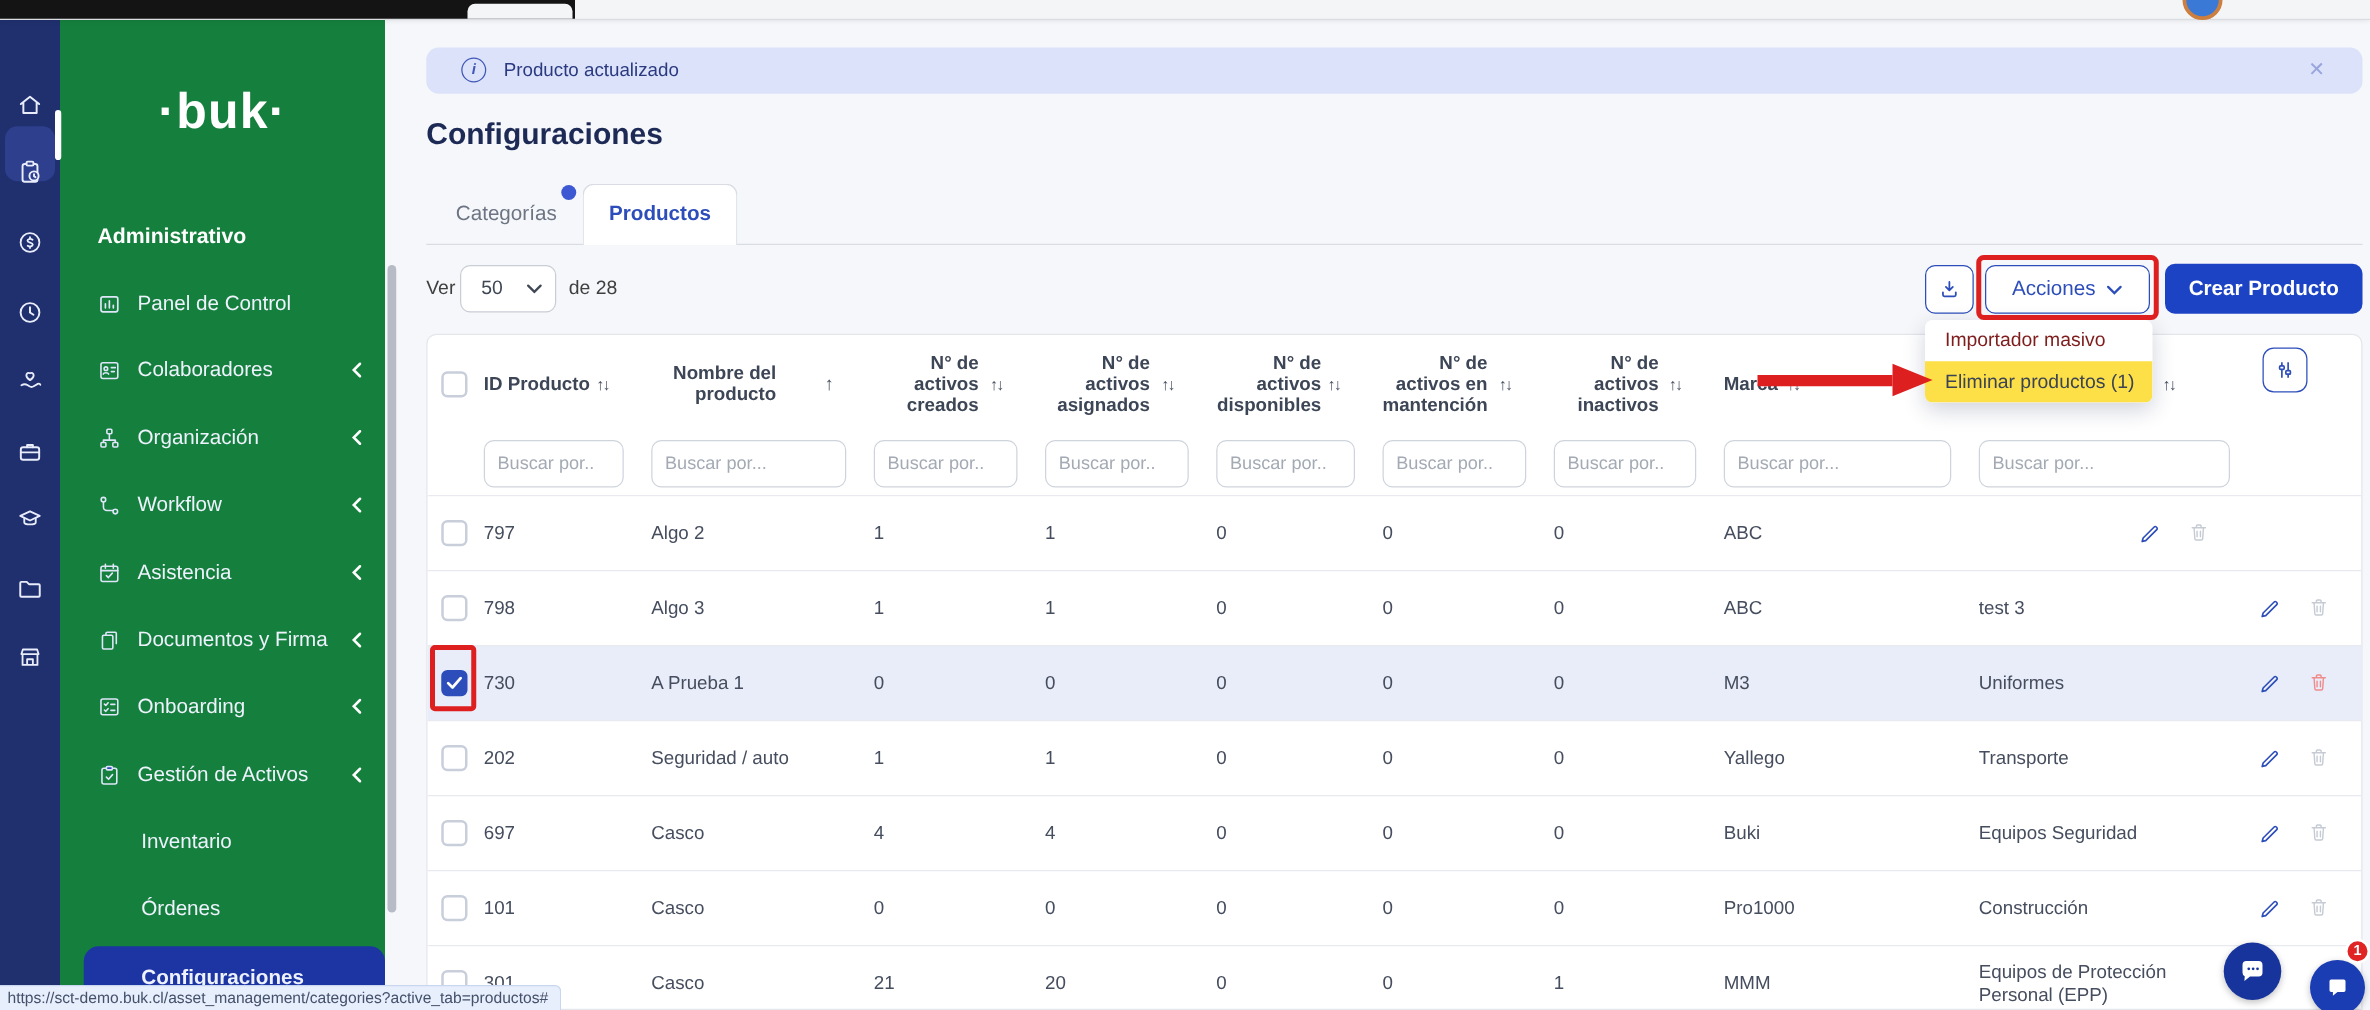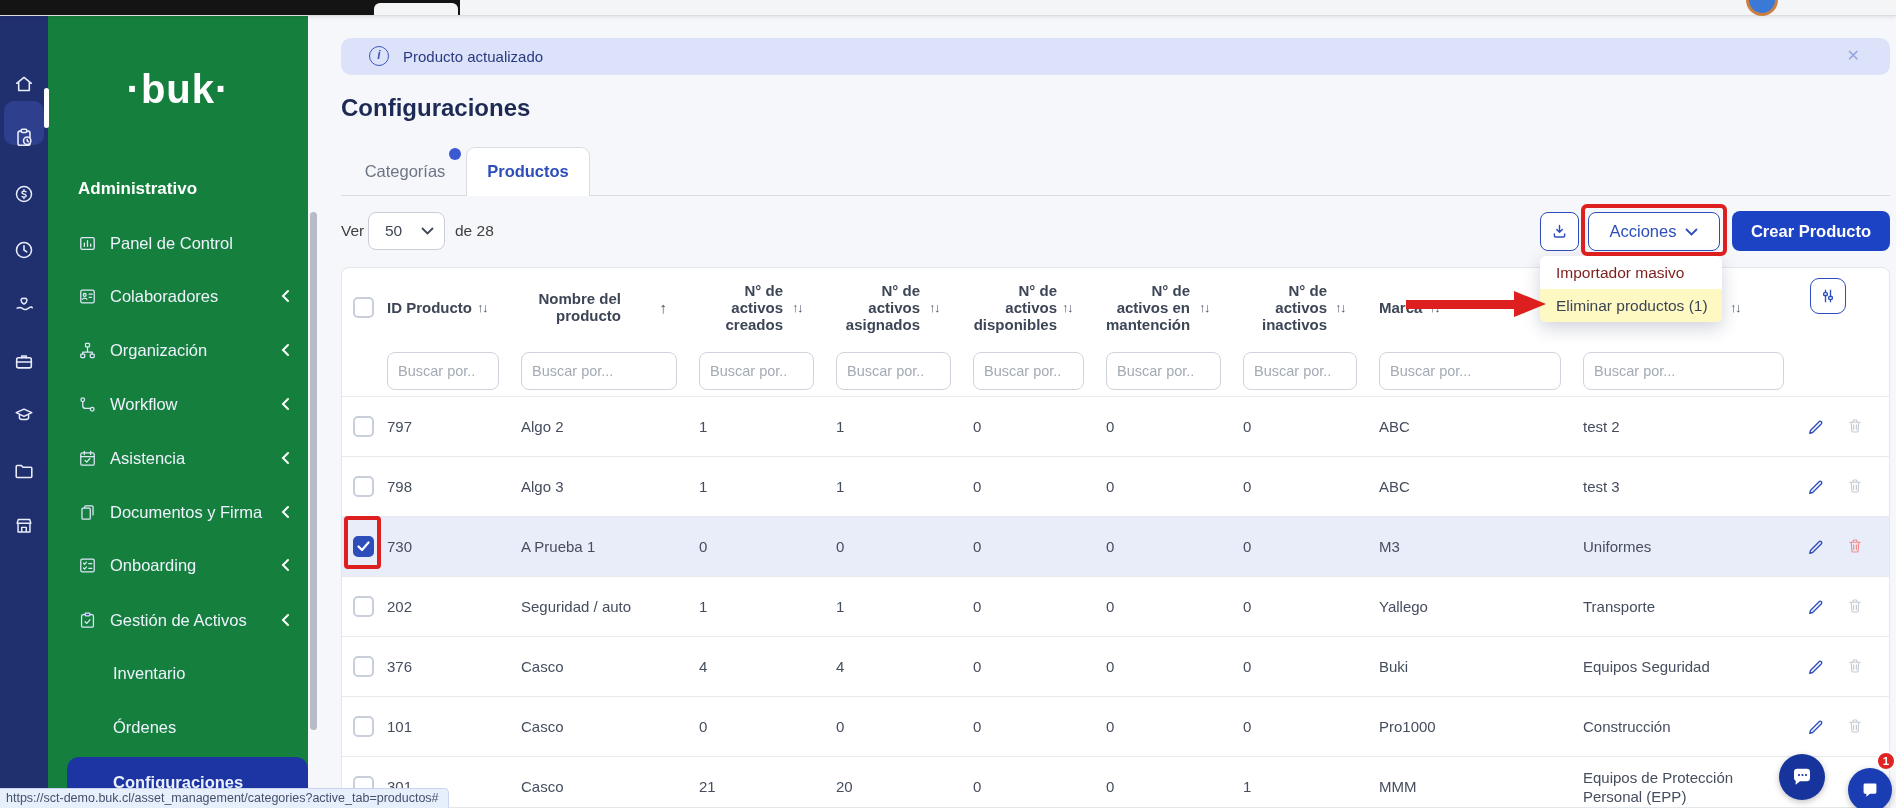--- a/index.html
+++ b/index.html
@@ -44,21 +44,21 @@
   .select-box{position:absolute;left:368px;top:212px;width:77px;height:38px;background:#fff;border:1px solid #c9ced6;border-radius:8px;box-sizing:border-box;display:flex;align-items:center;cursor:pointer;}
   .select-box .val{margin-left:16px;font-size:15.5px;color:#3f4654;}
   .select-box svg{margin-left:auto;margin-right:10px;}
   .btn-icon{position:absolute;left:1540px;top:212px;width:39px;height:39px;background:#fff;border:1px solid #2d4eba;border-radius:8px;box-sizing:border-box;display:flex;align-items:center;justify-content:center;cursor:pointer;}
   .btn-acciones{position:absolute;left:1588px;top:212px;width:132px;height:39px;background:#fff;border:1px solid #2d4eba;border-radius:8px;box-sizing:border-box;display:flex;align-items:center;justify-content:center;gap:9px;color:#2d4eba;font-size:16.5px;cursor:pointer;}
   .btn-primary{position:absolute;left:1732px;top:211px;width:158px;height:40px;background:#1c43c4;border:none;border-radius:8px;color:#fff;font-size:16.5px;font-weight:600;display:flex;align-items:center;justify-content:center;cursor:pointer;font-family:"Liberation Sans",sans-serif;}
   .btn-sliders{position:absolute;left:1810px;top:278px;width:36px;height:36px;background:#fff;border:1.5px solid #2d4eba;border-radius:9px;box-sizing:border-box;display:flex;align-items:center;justify-content:center;z-index:5;cursor:pointer;}
   
   .dropdown{position:absolute;left:1540px;top:256px;width:182px;background:#fff;border-radius:6px;box-shadow:0 6px 18px rgba(25,35,80,.20);z-index:45;overflow:hidden;}
   .dd-item{height:33px;line-height:33px;padding-left:16px;font-size:15.5px;color:#7f1d1d;cursor:pointer;}
-  .dd-item.hl{background:#fef9c3;color:#3c4454;}
+  .dd-item.hl{background:#fde047;color:#3c4454;}
   
   .anno-box-acciones{position:absolute;left:1581px;top:204px;width:146px;height:52px;border:4px solid #de1f1f;border-radius:6px;box-sizing:border-box;z-index:46;pointer-events:none;}
   .anno-box-cb{position:absolute;left:344px;top:516px;width:37px;height:53px;border:4px solid #de1f1f;border-radius:4px;box-sizing:border-box;z-index:20;pointer-events:none;}
   .anno-arrow-shaft{position:absolute;left:1406px;top:300px;width:108px;height:9px;background:#de1f1f;z-index:47;pointer-events:none;}
   .anno-arrow-head{position:absolute;left:1514px;top:291px;width:0;height:0;border-top:13px solid transparent;border-bottom:13px solid transparent;border-left:32px solid #de1f1f;z-index:47;pointer-events:none;}
   
   .card{position:absolute;left:341px;top:267px;width:1549px;height:541px;background:#fff;border:1px solid #e3e6eb;border-radius:8px 8px 0 0;box-sizing:border-box;z-index:2;overflow:hidden;}
   .grid{display:grid;grid-template-columns:35px 134px 178px 137px 137px 133px 137px 136px 204px 223px 95px;}
   .thead{height:78px;}
   .th{display:flex;align-items:center;padding-left:10px;font-size:15px;font-weight:600;color:#3d4656;}
@@ -372,21 +372,20 @@
           <span class="cb"></span>
         </div>
       <div class="td">797</div>
       <div class="td">Algo 2</div>
       <div class="td">1</div>
       <div class="td">1</div>
       <div class="td">0</div>
       <div class="td">0</div>
       <div class="td">0</div>
       <div class="td">ABC</div>
-      <div class="td">test 2</div>
       <div class="td td-act">
         <span class="icon-act">
             <svg width="20" height="20" viewBox="0 0 24 24" fill="none" stroke="currentColor" stroke-width="1.6" stroke-linejoin="round">
               <path d="M4.5 19.5l.9-3.4L16 5.5a1.4 1.4 0 0 1 2 0l.5.5a1.4 1.4 0 0 1 0 2L7.9 18.6l-3.4.9z"></path>
             </svg>
           </span>
         <span class="icon-act trash">
             <svg width="18" height="18" viewBox="0 0 24 24" fill="none" stroke="currentColor" stroke-width="1.5" stroke-linecap="round">
               <path d="M5 7h14M9.5 7V5.2A1.2 1.2 0 0 1 10.7 4h2.6a1.2 1.2 0 0 1 1.2 1.2V7M7 7l.8 11.4A1.6 1.6 0 0 0 9.4 20h5.2a1.6 1.6 0 0 0 1.6-1.5L17 7M10.2 10.5v6M13.8 10.5v6"></path>
             </svg>
@@ -476,21 +475,21 @@
               <path d="M5 7h14M9.5 7V5.2A1.2 1.2 0 0 1 10.7 4h2.6a1.2 1.2 0 0 1 1.2 1.2V7M7 7l.8 11.4A1.6 1.6 0 0 0 9.4 20h5.2a1.6 1.6 0 0 0 1.6-1.5L17 7M10.2 10.5v6M13.8 10.5v6"></path>
             </svg>
           </span>
       </div>
     </div>
 
     <div class="grid drow">
       <div class="td td-cb">
           <span class="cb"></span>
         </div>
-      <div class="td">376</div>
+      <div class="td">697</div>
       <div class="td">Casco</div>
       <div class="td">4</div>
       <div class="td">4</div>
       <div class="td">0</div>
       <div class="td">0</div>
       <div class="td">0</div>
       <div class="td">Buki</div>
       <div class="td">Equipos Seguridad</div>
       <div class="td td-act">
         <span class="icon-act">

